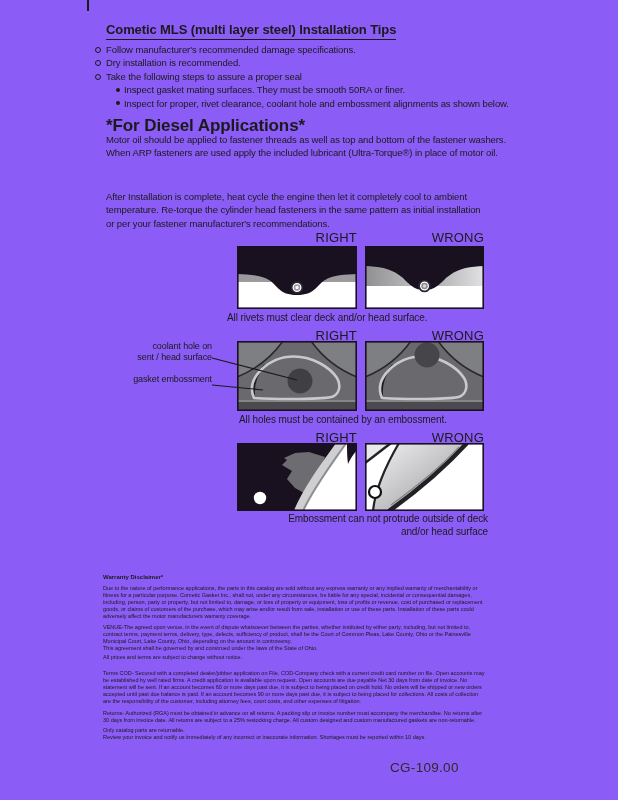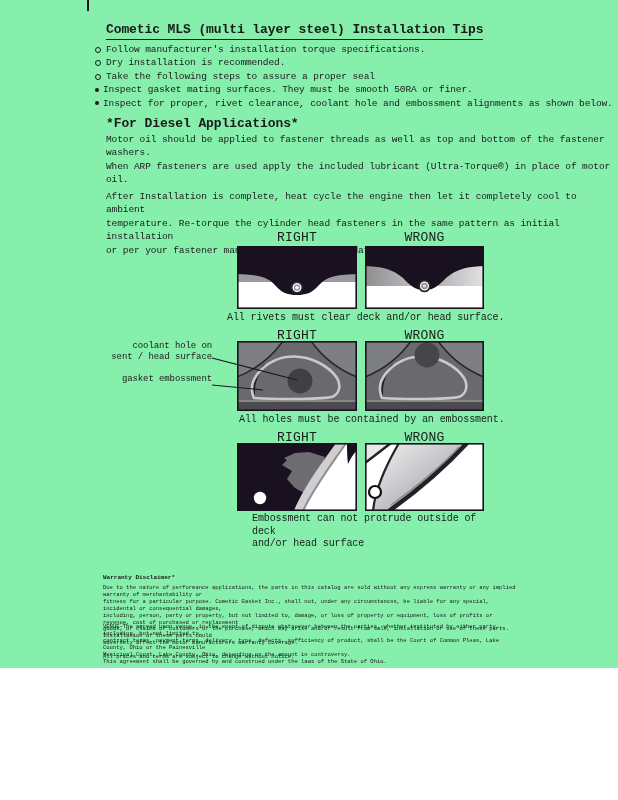--- a/index.html
+++ b/index.html
@@ -1,57 +1,57 @@
 <!DOCTYPE html>
 <html><head>
 <meta charset="utf-8">
 <style>
   html,body { margin:0; padding:0; background:#ffffff; }
   .page {
-    position:relative; width:618px; height:668px; background:#86efac;
-    font-family:Liberation Mono, monospace; color:#1a1a1a; overflow:hidden;
+    position:relative; width:618px; height:800px; background:#8b5cf6;
+    font-family:Liberation Sans, sans-serif; color:#1a1a1a; overflow:hidden;
   }
   .abs { position:absolute; }
   .corner-mark { left:87px; top:0; width:2px; height:11px; background:#1a1a1a; }
   .doc-title {
     left:106px; top:22px; font-size:13px; font-weight:bold; letter-spacing:-0.1px;
     border-bottom:1.5px solid #1a1a1a; padding-bottom:2px;
   }
   .tips { left:95px; top:43px; font-size:9.5px; line-height:13.4px; letter-spacing:-0.1px; }
   .tip-row { display:flex; align-items:flex-start; }
-  .tip-row.sub { }
+  .tip-row.sub { margin-left:21px; }
   .b1 { width:4px; height:4px; border:1px solid #1a1a1a; border-radius:50%; margin:4px 5px 0 0; flex:0 0 auto; }
   .b2 { width:4px; height:4px; background:#1a1a1a; border-radius:50%; margin:4.5px 4px 0 0; flex:0 0 auto; }
-  .diesel-h { left:106px; top:116px; font-size:13px; font-weight:bold; letter-spacing:-0.1px; }
+  .diesel-h { left:106px; top:116px; font-size:17px; font-weight:bold; letter-spacing:-0.1px; }
   .bodytext { font-size:9.5px; line-height:13.4px; letter-spacing:-0.1px; white-space:pre-line; }
   .p1 { left:106px; top:133px; }
   .p2 { left:106px; top:163px;margin-top:27px; }
   .note { left:106px; top:203px; }
-  .dlabel { width:120px; text-align:center; font-size:13px; letter-spacing:0.2px; }
+  .dlabel { width:120px; text-align:right; font-size:13px; letter-spacing:0.2px; }
   .cap { font-size:10px; letter-spacing:-0.1px; }
   .cap3 { line-height:12.5px; white-space:pre-line; }
   .ptr-label { width:107px; text-align:right; font-size:9px; line-height:11px; letter-spacing:-0.1px; }
   .fineprint { left:103px; width:418px; font-size:5.5px; line-height:6.9px; white-space:pre-line; }
   .fine-h { left:103px; top:574px; font-size:6px; font-weight:bold; }
   .footer { left:390px; top:760px; font-size:13.5px; letter-spacing:0.3px; color:#2e2a2a; }
   svg { display:block; }
 </style>
 </head>
 <body>
 
 <div class="page">
 
   <div class="abs corner-mark"></div>
 
   <div class="abs doc-title">Cometic MLS (multi layer steel) Installation Tips</div>
 
   <div class="abs tips">
     <div class="tip-row">
       <span class="b1"></span>
-      <span>Follow manufacturer's installation torque specifications.</span>
+      <span>Follow manufacturer's recommended damage specifications.</span>
     </div>
     <div class="tip-row">
       <span class="b1"></span>
       <span>Dry installation is recommended.</span>
     </div>
     <div class="tip-row">
       <span class="b1"></span>
       <span>Take the following steps to assure a proper seal</span>
     </div>
     <div class="tip-row sub">
@@ -174,21 +174,21 @@
     <polygon points="0,0 26,0 0,20" fill="#e9e9eb"></polygon>
     <path d="M26,0 L0,20" stroke="#222226" stroke-width="2.5" fill="none"></path>
     <path d="M34,0 L102,0 C80,24 52,48 24,68 L8,68 C10,48 20,24 34,0 Z" fill="url(#g3)"></path>
     <path d="M34,0 C20,24 10,48 8,68" fill="none" stroke="#222226" stroke-width="2.2"></path>
     <path d="M102,0 C80,24 52,48 24,68" fill="none" stroke="#222226" stroke-width="4.5"></path>
     <path d="M94,4 C74,26 48,46 26,62" fill="none" stroke="#85858a" stroke-width="1.3"></path>
     <circle cx="10" cy="49" r="6" fill="#ffffff" stroke="#111114" stroke-width="2.2"></circle>
     <rect x="0.8" y="0.8" width="117.4" height="66.4" fill="none" stroke="#1a1120" stroke-width="1.6"></rect>
   </svg>
 
-  <div class="abs cap cap3" style="left:252px; top:513px; width:250px;">Embossment can not protrude outside of deck
+  <div class="abs cap cap3" style="left:238px; top:513px; width:250px;text-align:right;">Embossment can not protrude outside of deck
 and/or head surface</div>
 
   <div class="abs fine-h">Warranty Disclaimer*</div>
   <div class="abs fineprint" style="top:585px;">Due to the nature of performance applications, the parts in this catalog are sold without any express warranty or any implied warranty of merchantability or
 fitness for a particular purpose.  Cometic Gasket Inc., shall not, under any circumstances, be liable for any special, incidental or consequential damages,
 including, person, party or property, but not limited to, damage, or loss of property or equipment, loss of profits or revenue, cost of purchased or replacement
 goods, or claims of customers of the purchase, which may arise and/or result from sale, installation or use of these parts.  Installation of these parts could
 adversely affect the motor manufacturers warranty coverage.</div>
   <div class="abs fineprint" style="top:624px;">VENUE-The agreed upon venue, in the event of dispute whatsoever between the parties, whether instituted by either party, including, but not limited to,
 contract terms, payment terms, delivery, type, defects, sufficiency of product, shall be the Court of Common Pleas, Lake County, Ohio or the Painesville

